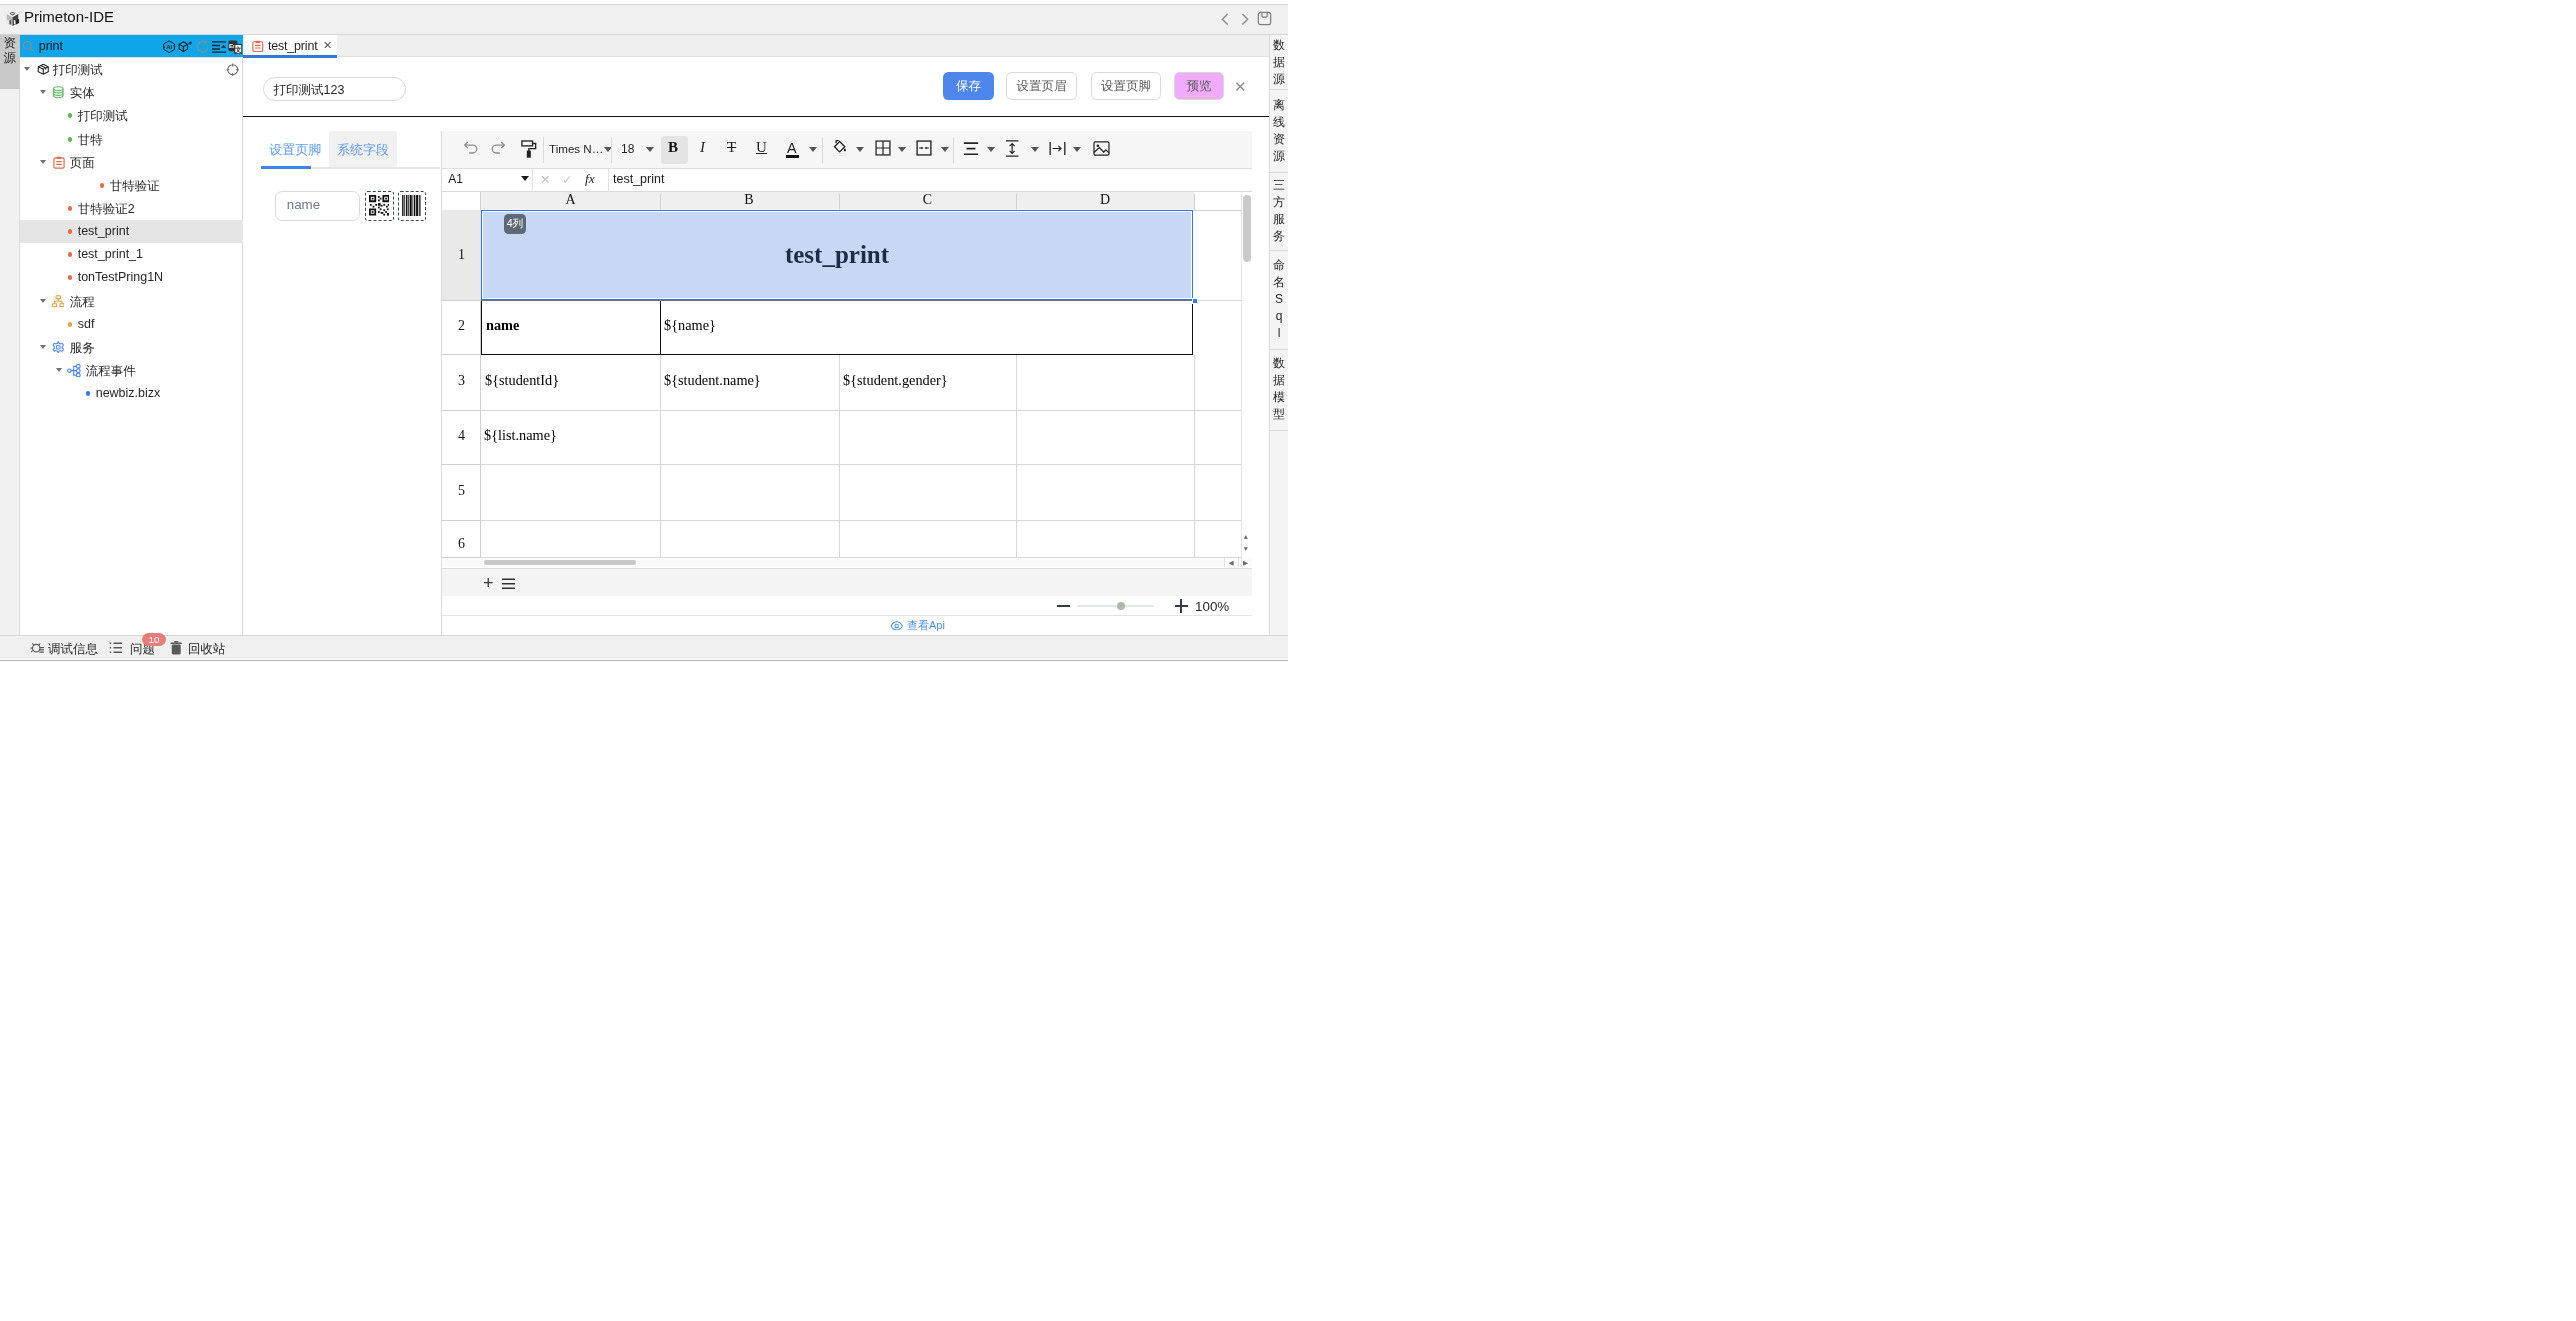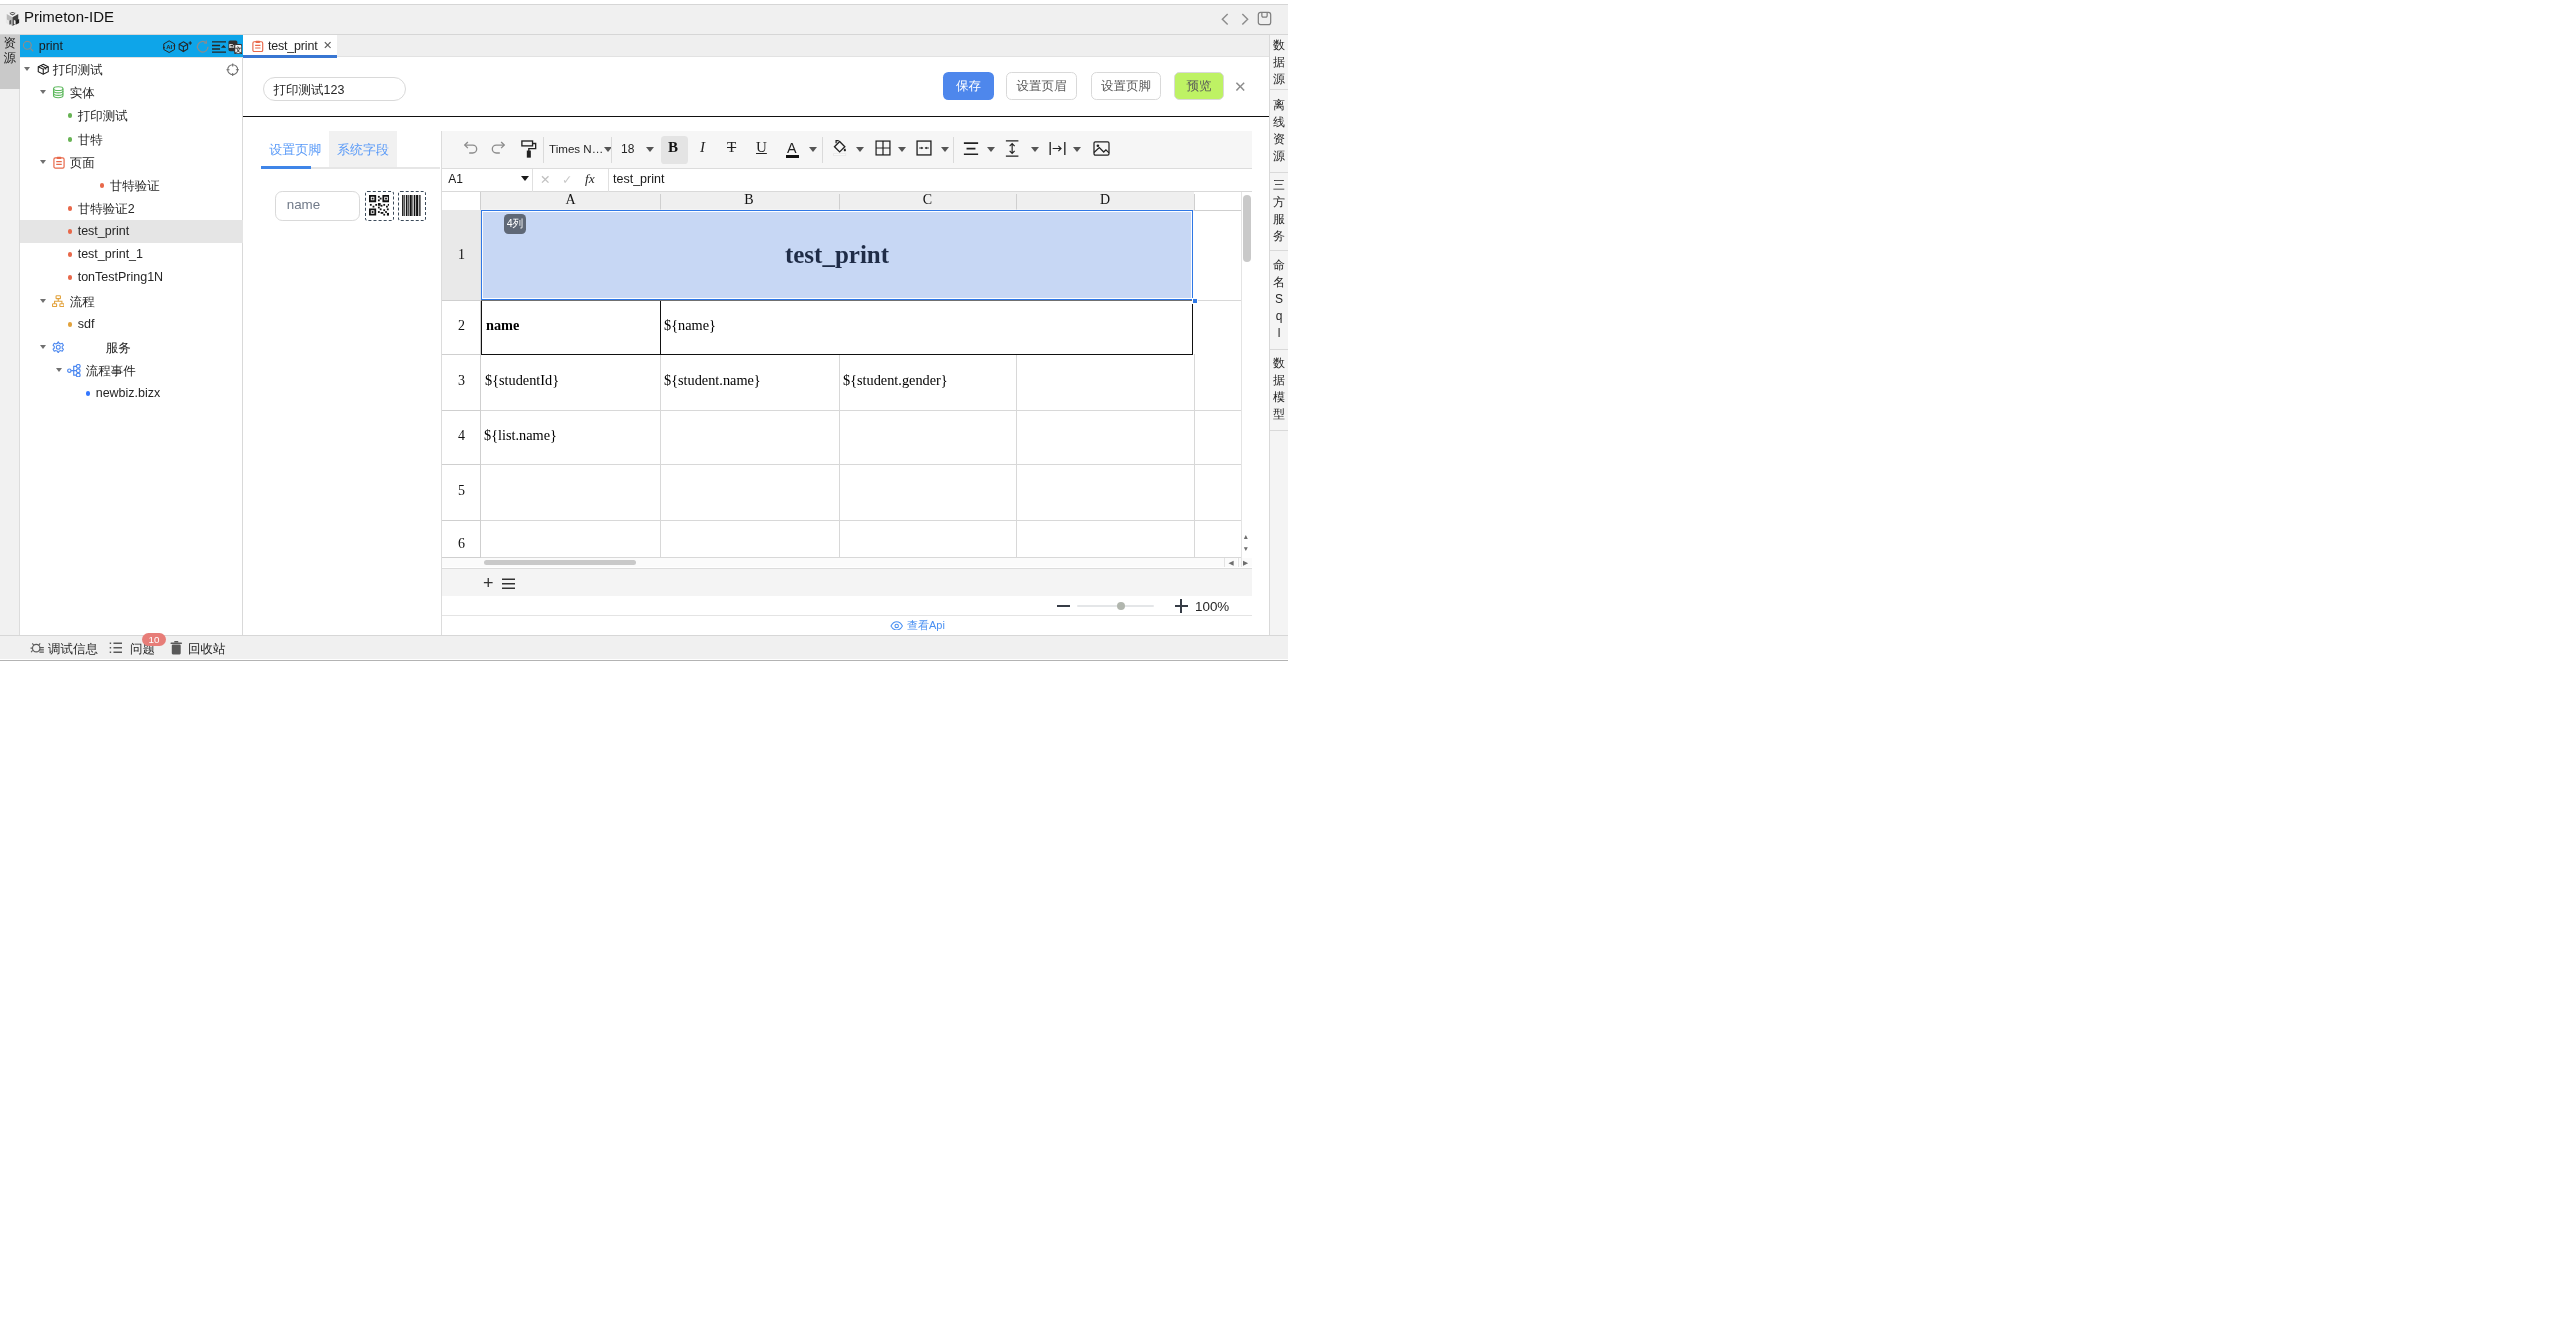--- a/index.html
+++ b/index.html
@@ -170,21 +170,21 @@
     <div class="tdot" style="left:48px;background:#e2a23c;"></div>
     <div class="tlbl" style="left:58px;">sdf</div>
   </div>
 
   <div class="trow" style="left:0;top:301px;width:223px;">
     <div class="tarr" style="left:20.6px;"></div>
     <svg class="abs" style="left:32px;top:4.9px;" width="12.5" height="12.5" viewBox="0 0 16 16" fill="none" stroke="#4c88f0" stroke-width="1.4">
       <circle cx="8" cy="8" r="2.5"></circle>
       <path d="M8 1 L9.2 3 A5.5 5.5 0 0 1 10.9 3.7 L13.1 2.9 L14.6 5.5 L13 7 A5.5 5.5 0 0 1 13 9 L14.6 10.5 L13.1 13.1 L10.9 12.3 A5.5 5.5 0 0 1 9.2 13 L8 15 L6.8 13 A5.5 5.5 0 0 1 5.1 12.3 L2.9 13.1 L1.4 10.5 L3 9 A5.5 5.5 0 0 1 3 7 L1.4 5.5 L2.9 2.9 L5.1 3.7 A5.5 5.5 0 0 1 6.8 3 Z" stroke-linejoin="round"></path>
     </svg>
-    <div class="tlbl" style="left:50px;margin-left:36px;">服务</div>
+    <div class="tlbl" style="left:50px;">服务</div>
   </div>
 
   <div class="trow" style="left:0;top:324px;width:223px;">
     <div class="tarr" style="left:36px;"></div>
     <svg class="abs" style="left:47px;top:4.5px;" width="14.3" height="13.4" viewBox="0 0 16 15" fill="none" stroke="#4c88f0" stroke-width="1.3">
       <circle cx="2.6" cy="7.5" r="1.9"></circle>
       <circle cx="12.6" cy="2.6" r="2.1"></circle>
       <circle cx="12.6" cy="7.5" r="2.1"></circle>
       <circle cx="12.6" cy="12.4" r="2.1"></circle>
       <path d="M4.5 7.5 H10.5 M7.5 7.5 V2.6 H10.5 M7.5 7.5 V12.4 H10.5"></path>
@@ -210,21 +210,21 @@
   </svg>
   <div class="abs" style="left:25px;top:3.6px;font-size:12.5px;letter-spacing:-0.2px;color:#262626;">test_print</div>
   <div class="abs" style="left:80px;top:4px;font-size:11.2px;color:#595959;">✕</div>
 
   <div class="abs" style="left:19.7px;top:42px;width:143px;height:24px;border:0.9px solid #d9d9d9;border-radius:12px;">
     <div class="abs" style="left:9.8px;top:3.6px;font-size:12.5px;color:#262626;">打印测试123</div>
   </div>
   <div class="abs" style="left:700px;top:37px;width:51px;height:28px;background:#4e87ec;border-radius:5.4px;color:#fff;font-size:12.5px;text-align:center;line-height:28px;">保存</div>
   <div class="abs" style="left:763px;top:37px;width:71px;height:28px;background:#fff;border:0.9px solid #d9d9d9;border-radius:5.4px;color:#595959;font-size:12.5px;text-align:center;line-height:26.4px;">设置页眉</div>
   <div class="abs" style="left:848px;top:37px;width:70px;height:28px;background:#fff;border:0.9px solid #d9d9d9;border-radius:5.4px;color:#595959;font-size:12.5px;text-align:center;line-height:26.4px;">设置页脚</div>
-  <div class="abs" style="left:931px;top:37px;width:50px;height:28px;background:#bef264;border:0.9px solid #d9d9d9;border-radius:5.4px;color:#595959;font-size:12.5px;text-align:center;line-height:26.4px;">预览</div>
+  <div class="abs" style="left:931px;top:37px;width:50px;height:28px;background:#f0abfc;border:0.9px solid #d9d9d9;border-radius:5.4px;color:#595959;font-size:12.5px;text-align:center;line-height:26.4px;">预览</div>
   <div class="abs" style="left:991px;top:43px;font-size:15px;color:#8c8c8c;">✕</div>
 
   <div class="abs" style="left:0;top:81px;width:1026px;height:1.3px;background:#111;"></div>
 
   <div class="abs" style="left:86px;top:96px;width:68px;height:37px;background:#f1f1f1;"></div>
   <div class="abs" style="left:18.3px;top:96px;width:68px;height:37px;text-align:center;line-height:37px;font-size:13px;color:#5b9bf8;">设置页脚</div>
   <div class="abs" style="left:86px;top:96px;width:68px;height:37px;text-align:center;line-height:37px;font-size:13px;color:#5b9bf8;">系统字段</div>
   <div class="abs" style="left:18.3px;top:131px;width:50px;height:2.5px;background:#3f85e8;"></div>
   <div class="abs" style="left:68px;top:132px;width:129px;height:1.8px;background:#e6e6e6;"></div>
 

